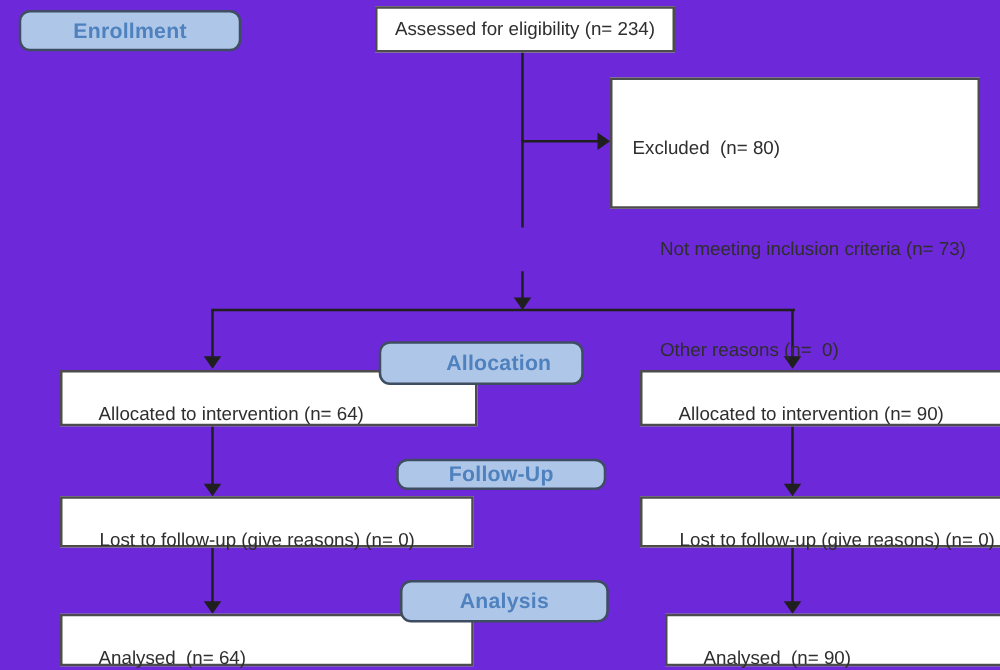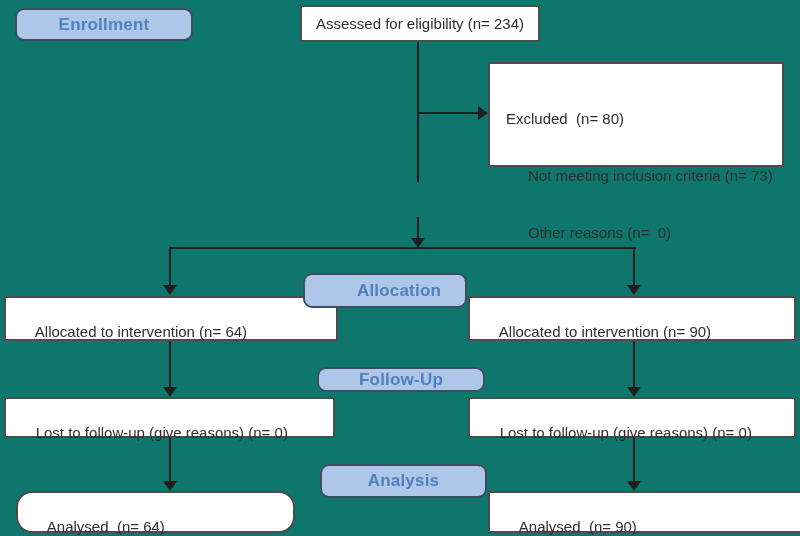--- a/index.html
+++ b/index.html
@@ -1,36 +1,36 @@
 <!DOCTYPE html>
 <html style="--stage-fill: #aec6e8; --stage-border: #3e4d62; --stage-text: #4e81bd; --box-border: #4c4c4c; --box-text: #2e2e2e; --line: #1f1f1f;"><head>
 <meta charset="utf-8">
 <style>
   * { box-sizing: border-box; }
   html, body { margin: 0; padding: 0; background: #ffffff; }
   .canvas {
     position: relative;
     width: 800px;
     height: 536px;
-    background: #0f766e;
+    background: #6d28d9;
     overflow: hidden;
     font-family: "Liberation Sans", sans-serif;
   }
   
   .box {
     position: absolute;
     background: #ffffff;
     border: 2px solid var(--box-border, #4c4c4c);
     color: var(--box-text, #2e2e2e);
     font-size: 15px;
     white-space: pre;
     z-index: 2;
   }
   .box.center { display: flex; align-items: center; justify-content: center; text-align: center; }
-  .box.top { padding: 8px 6px 0 13px; }
+  .box.top { padding: 8px 6px 0 13px; margin-left: 44px; }
   
   .pill {
     position: absolute;
     background: var(--stage-fill, #aec6e8);
     border: 2px solid var(--stage-border, #3e4d62);
     border-radius: 9px;
     display: flex; align-items: center; justify-content: center;
     color: var(--stage-text, #4e81bd);
     font-weight: bold;
     font-size: 17px;
@@ -38,37 +38,37 @@
     z-index: 5;
   }
   
   .line { position: absolute; background: var(--line, #1f1f1f); z-index: 1; }
   .ah { position: absolute; width: 0; height: 0; z-index: 1; }
   .ah.down  { border-left: 7px solid transparent; border-right: 7px solid transparent; border-top: 10px solid var(--line, #1f1f1f); }
   .ah.right { border-top: 7px solid transparent; border-bottom: 7px solid transparent; border-left: 10px solid var(--line, #1f1f1f); }
 
   
   .excl-title { line-height: 23px; }
-  .excl-reason { line-height: 23px; padding-left: 22px; }
+  .excl-reason { line-height: 23px; padding-left: 22px; margin-top: 24px; }
 
   
   .p-enroll   { left: 15px;  top: 8px;   width: 178px; height: 33px; }
   .p-alloc    { left: 303px; top: 273px; width: 164px; height: 35px; padding-left: 28px; }
   .p-follow   { left: 317px; top: 367px; width: 168px; height: 25px; }
   .p-analysis { left: 320px; top: 464px; width: 167px; height: 34px; }
 
   
   .b-assessed { left: 300px; top: 5px;   width: 240px; height: 37px; }
   .b-excluded { left: 488px; top: 62px;  width: 296px; height: 105px; padding: 9px 4px 16px 16px; }
   .b-random   { left: 328px; top: 182px; width: 184px; height: 36px; }
   .b-alloc-l  { left: 4px;   top: 296px; width: 334px; height: 45px; }
   .b-alloc-r  { left: 468px; top: 296px; width: 328px; height: 45px; }
   .b-lost-l   { left: 4px;   top: 397px; width: 331px; height: 41px; }
   .b-lost-r   { left: 468px; top: 397px; width: 328px; height: 41px; }
-  .b-ana-l    { left: 16px;   top: 491px; width: 279px; height: 42px; border-radius: 16px; }
+  .b-ana-l    { left: 4px;   top: 491px; width: 331px; height: 42px; }
   .b-ana-r    { left: 488px; top: 491px; width: 328px; height: 42px; }
 
   
   .l-v1 { left: 417px; top: 41px;  width: 2px;   height: 141px; }
   .l-h1 { left: 417px; top: 112px; width: 62px;  height: 2px; }
   .a-excl { left: 478px; top: 106px; }
   .l-v2 { left: 417px; top: 217px; width: 2px;   height: 22px; }
   .a-rand { left: 411px; top: 238px; }
   .l-h2 { left: 169px; top: 247px; width: 467px; height: 2px; }
   .l-v3 { left: 169px; top: 248px; width: 2px;   height: 38px; }

